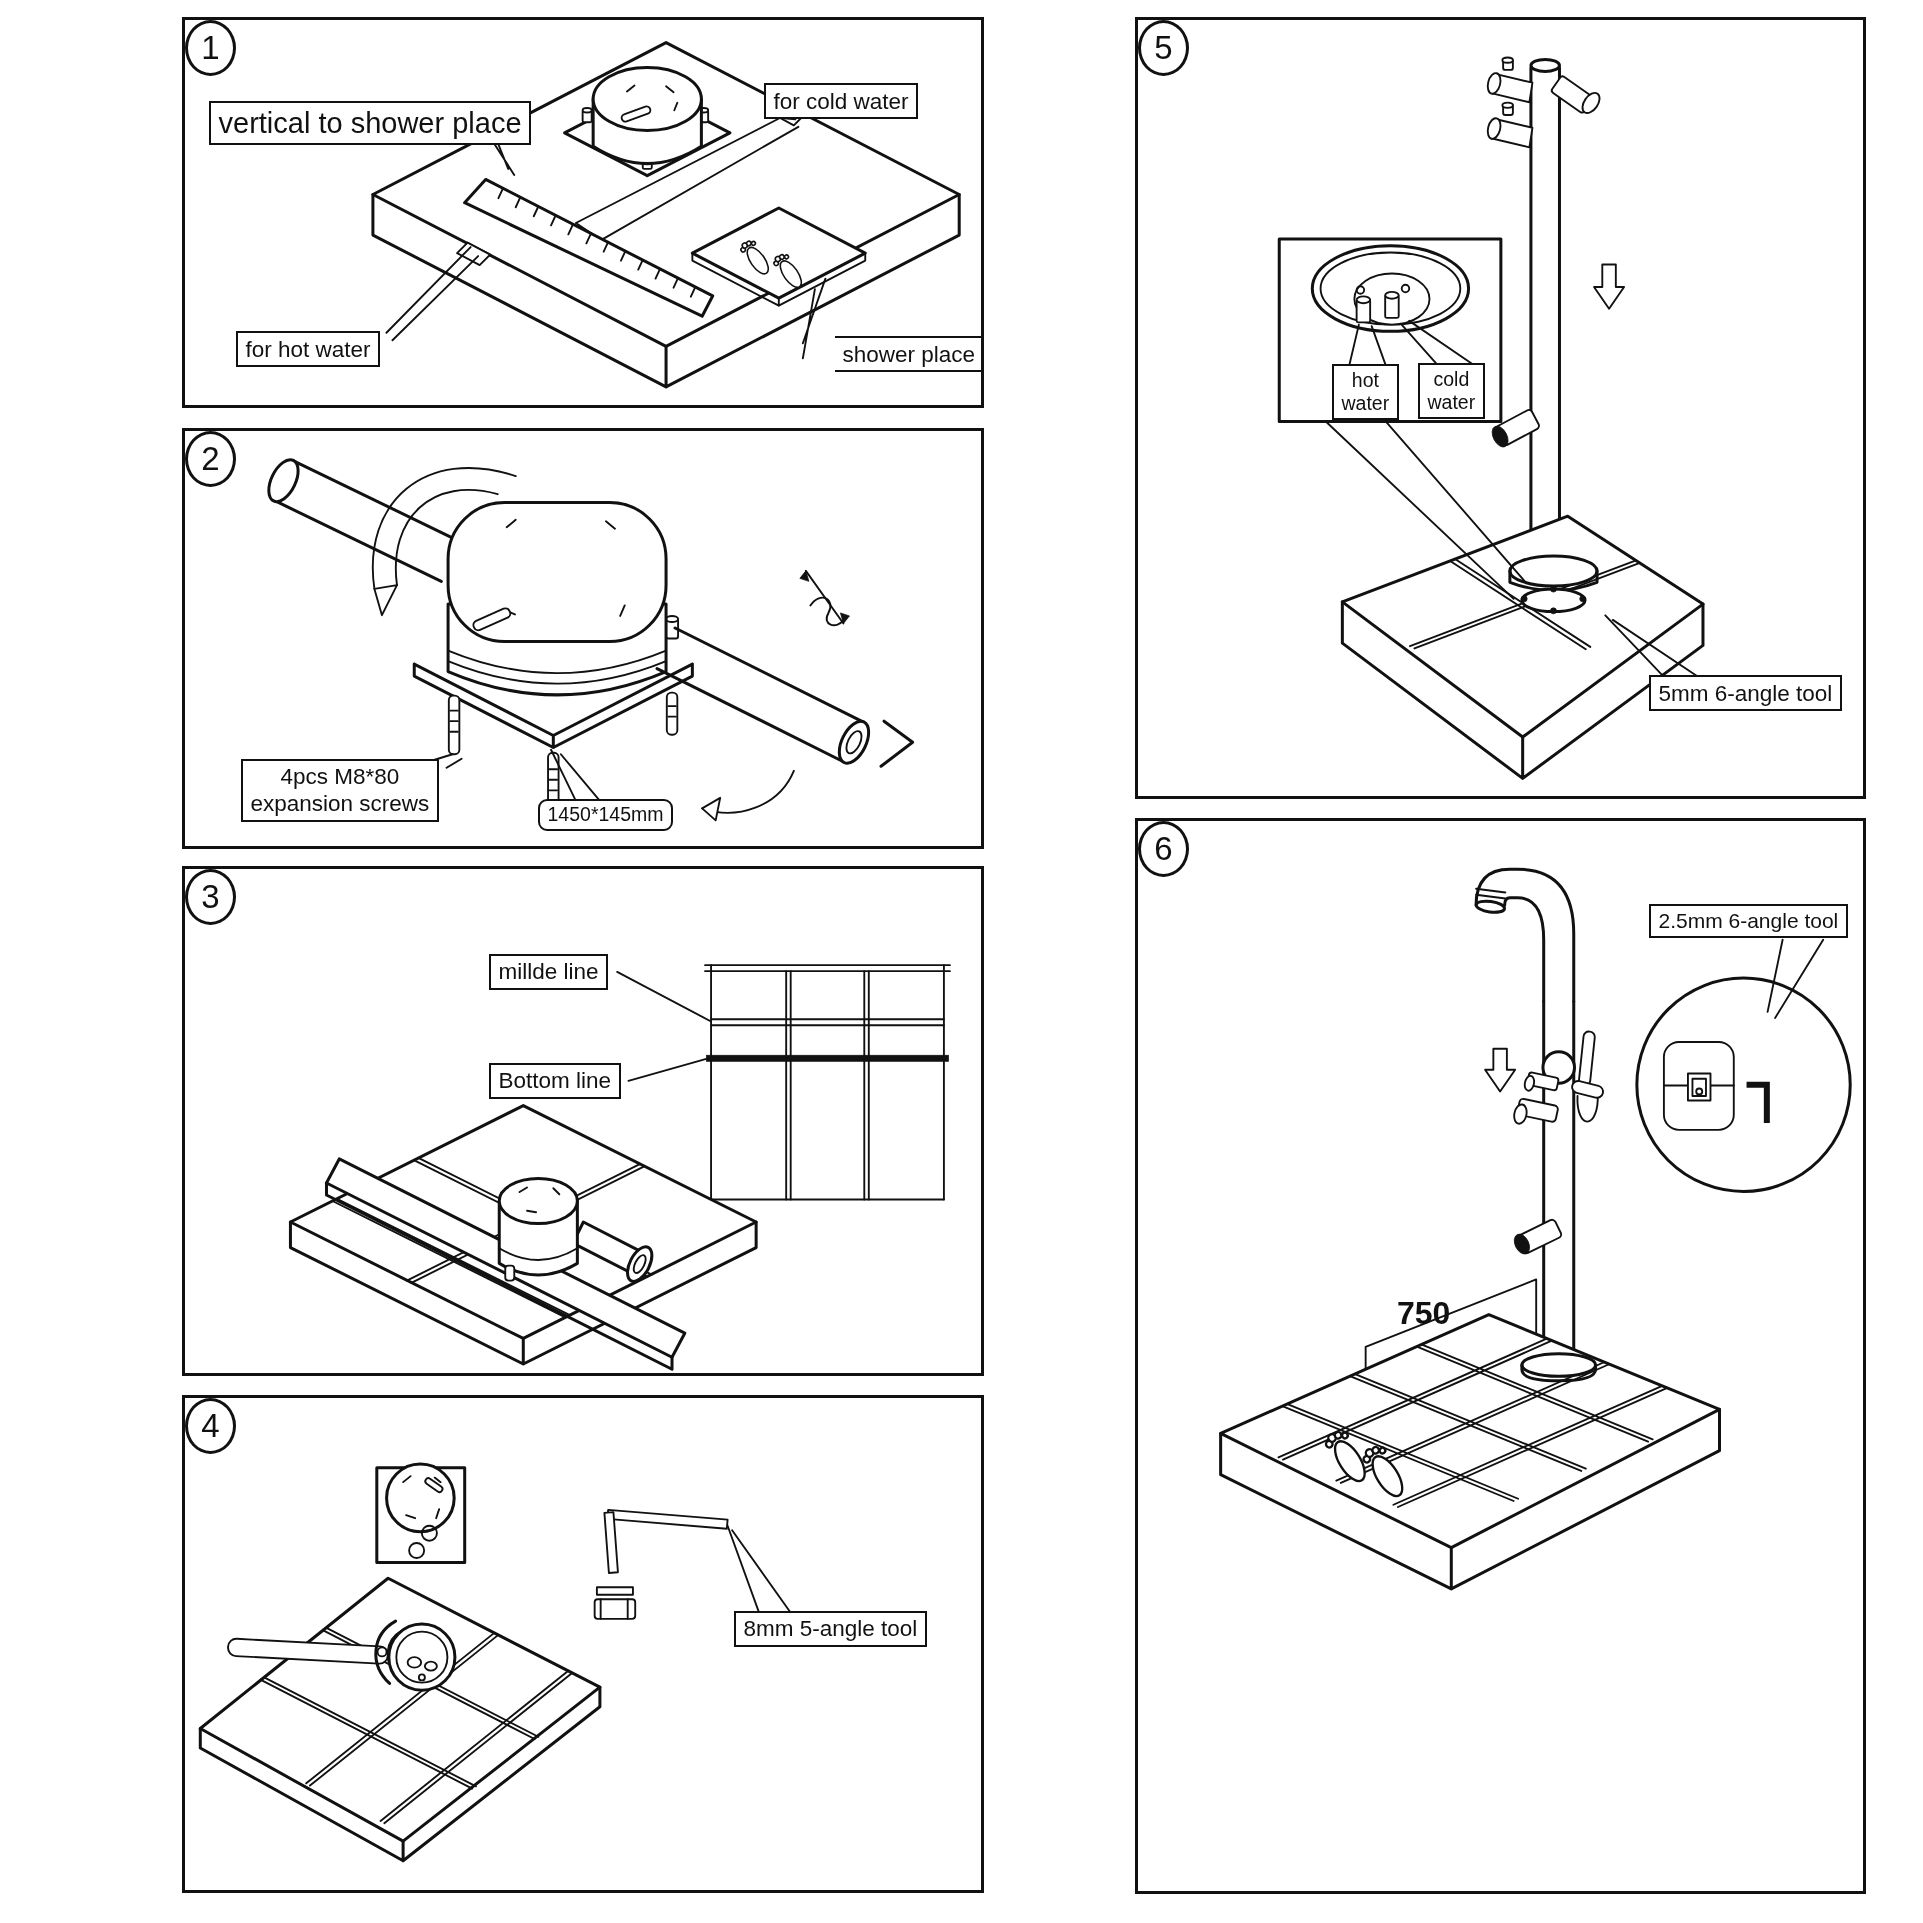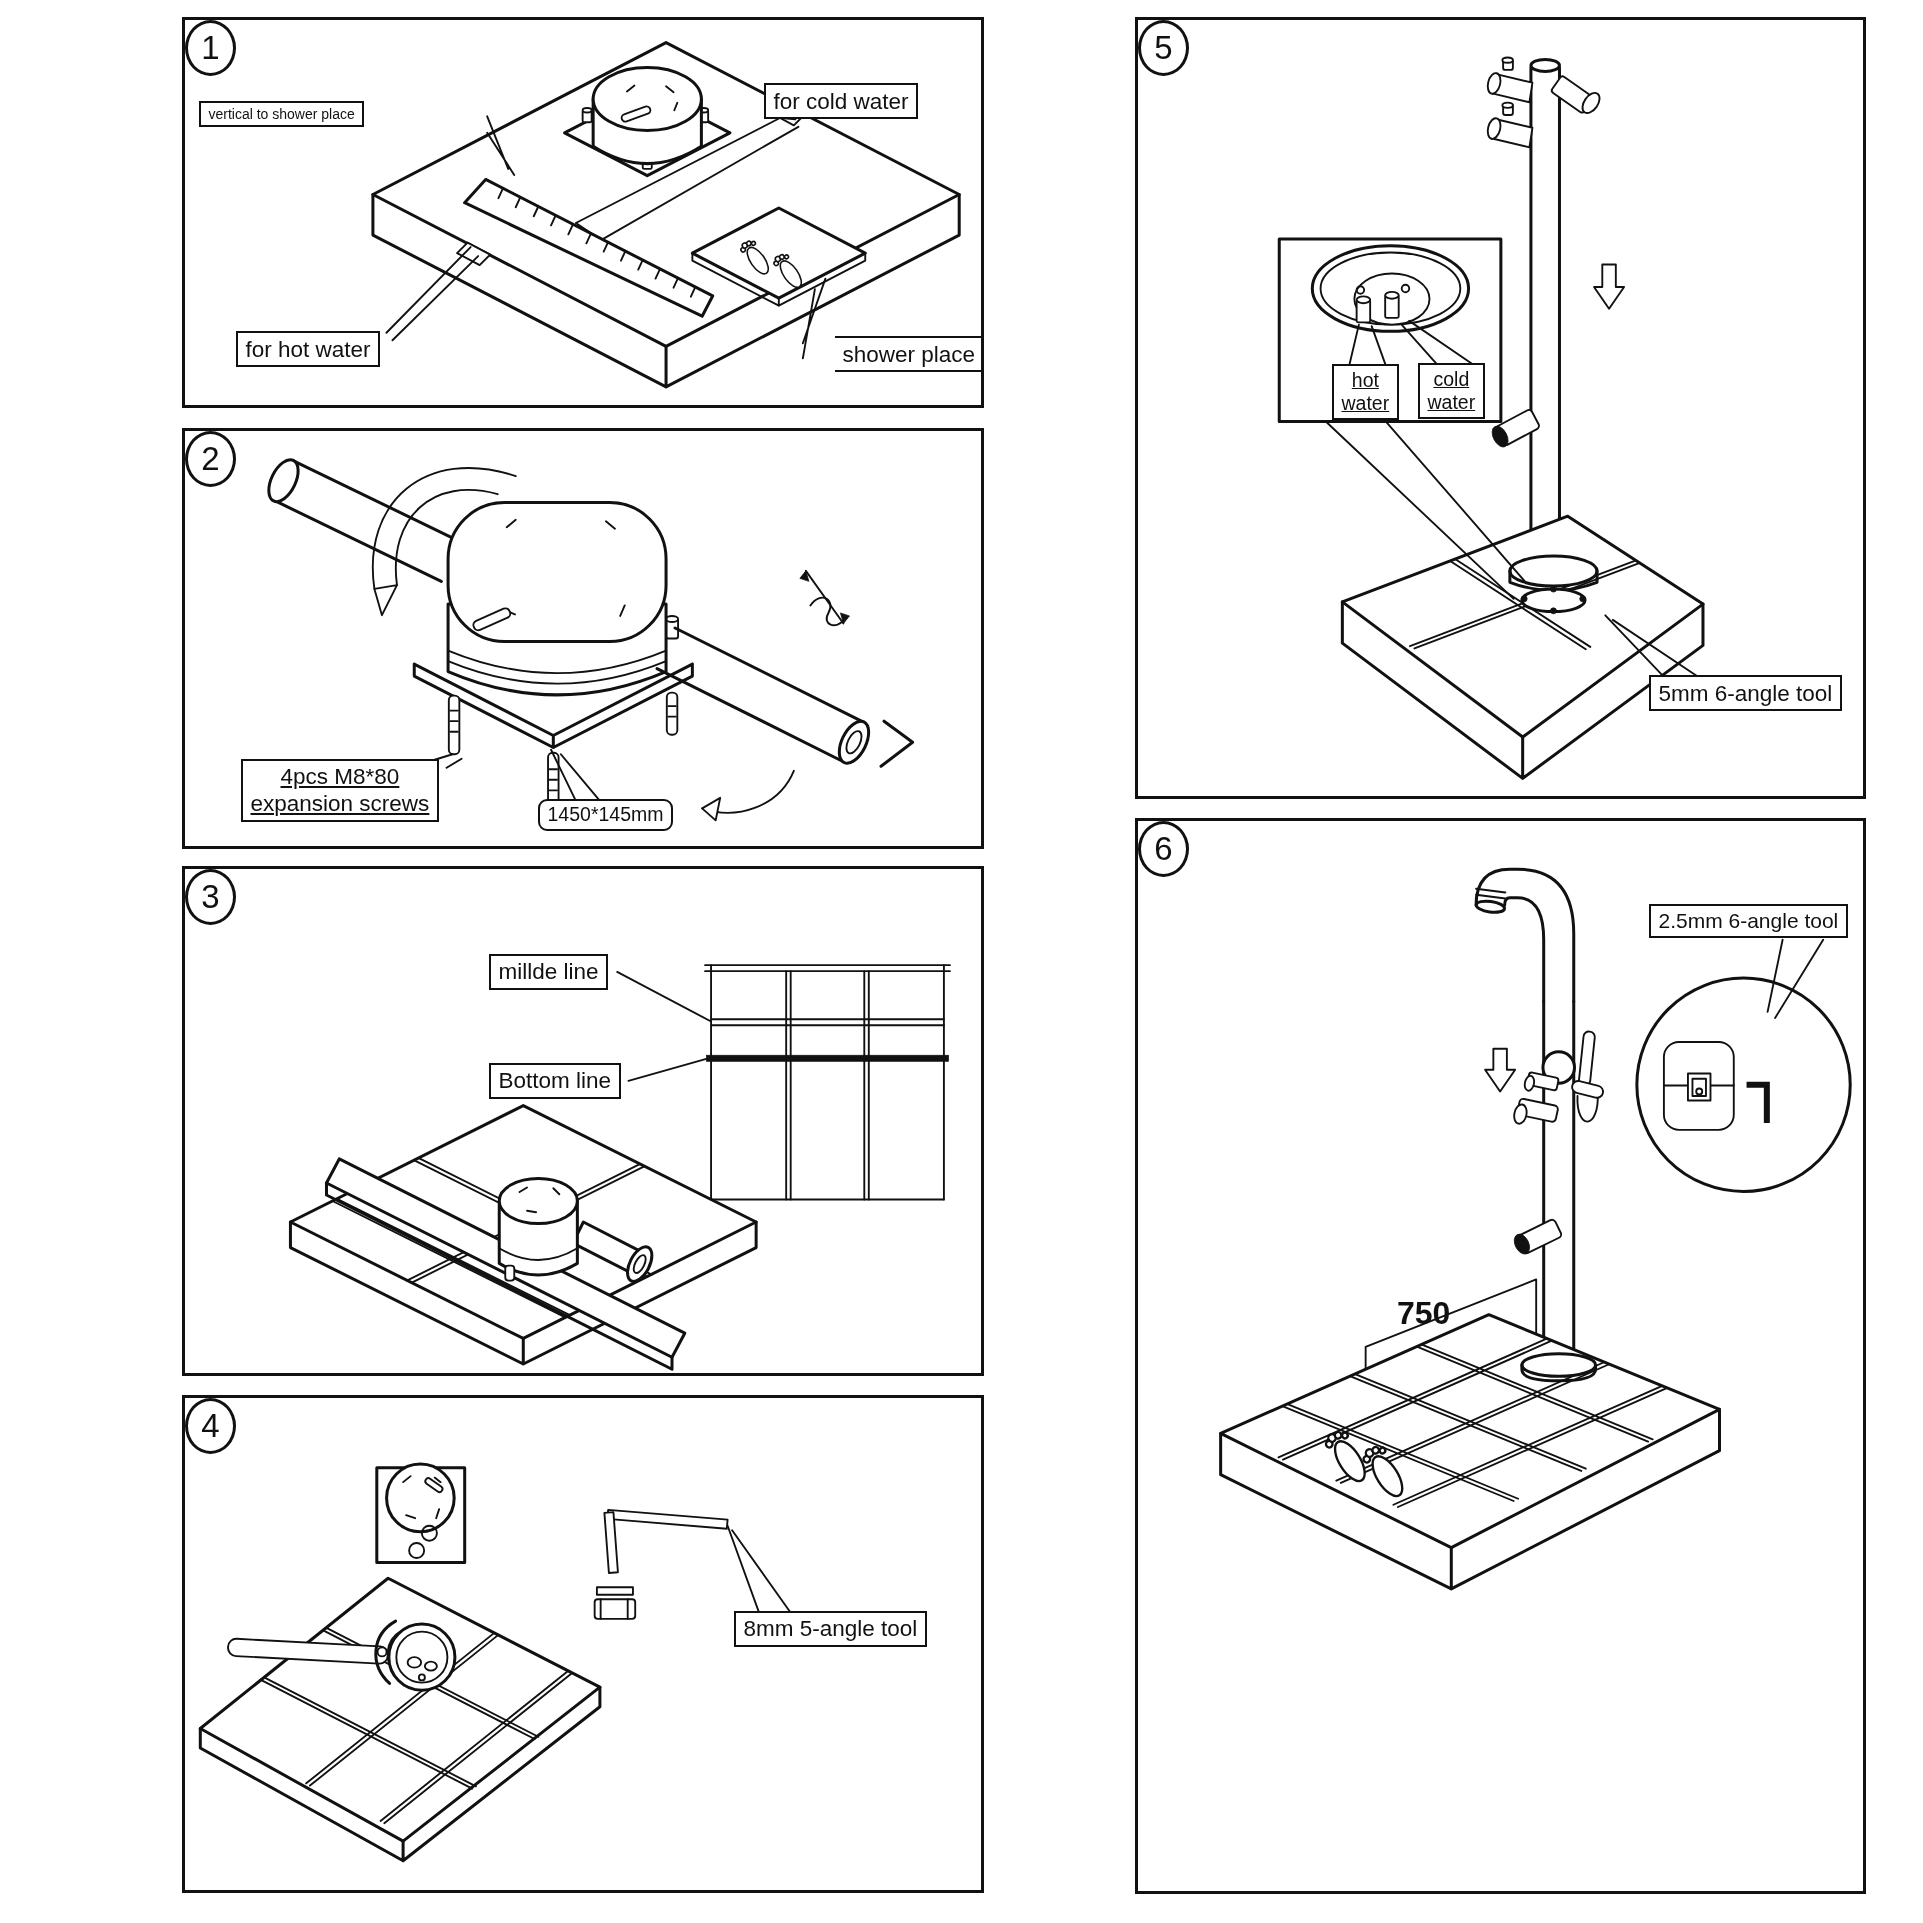--- a/index.html
+++ b/index.html
@@ -7,21 +7,21 @@
         font-family:"Liberation Sans","DejaVu Sans",sans-serif;color:#111;overflow:hidden;}
   .panel{position:absolute;border:3px solid #111;background:#fff;box-sizing:border-box;}
   .panel svg{position:absolute;left:0;top:0;z-index:1;}
   .badge{position:absolute;width:45px;height:50px;border:3px solid #111;border-radius:50%;
          background:#fff;display:flex;align-items:center;justify-content:center;
          font-size:33px;z-index:3;}
   .lbl{position:absolute;background:#fff;border:2.3px solid #111;padding:2.3px 7.5px;
        font-size:22.5px;line-height:1.2;white-space:nowrap;z-index:3;}
   .lbl.small{font-size:19.5px;border-radius:9px;}
   .lbl.two{white-space:normal;text-align:center;}
-  .lbl.two span{display:block;text-decoration:underline;}
+  .lbl.two span{display:block;}
   .lbl.center{text-align:center;}
   .lbl.open{border-left:none;border-right:none;background:transparent;margin-left:32px;}
   .dim{position:absolute;font-size:32px;font-weight:700;z-index:3;background:transparent;margin-top:20px;}
   
   .s4{fill:none;stroke:#111;stroke-width:4;stroke-linecap:round;stroke-linejoin:round;}
   .s2{fill:none;stroke:#111;stroke-width:2.5;stroke-linecap:round;stroke-linejoin:round;}
   .wf{fill:#fff;stroke:#111;stroke-width:4;stroke-linejoin:round;}
   .wf2{fill:#fff;stroke:#111;stroke-width:2.5;stroke-linejoin:round;}
   .bf{fill:#111;stroke:#111;stroke-width:1;}
 </style>
@@ -85,21 +85,21 @@
           </g>
         </g>
       </g>
 
       <path class="s2" d="M402,128 L430,198 M402,150 L438,206
                M775,128 L800,122 M790,130 L812,132
                M268,416 L380,302 M276,426 L390,314
                M822,430 L852,344 M822,450 L838,358"></path>
     </svg>
     <div class="badge">1</div>
-    <div class="lbl" style="left:14px;top:81px;font-size:14px">vertical to shower place</div>
+    <div class="lbl" style="left:24px;top:81px;font-size:29px">vertical to shower place</div>
     <div class="lbl" style="left:579px;top:63px">for cold water</div>
     <div class="lbl" style="left:51px;top:311px">for hot water</div>
     <div class="lbl open" style="left:618px;top:316px">shower place</div>
   </section>
 
   <section class="panel" style="left:182px;top:428px;width:802px;height:421px">
     <svg width="796" height="415" viewBox="0 0 1059 552">
 
       <g>
         <path class="s4" d="M145,40 L368,148 M118,92 L341,200"></path>

